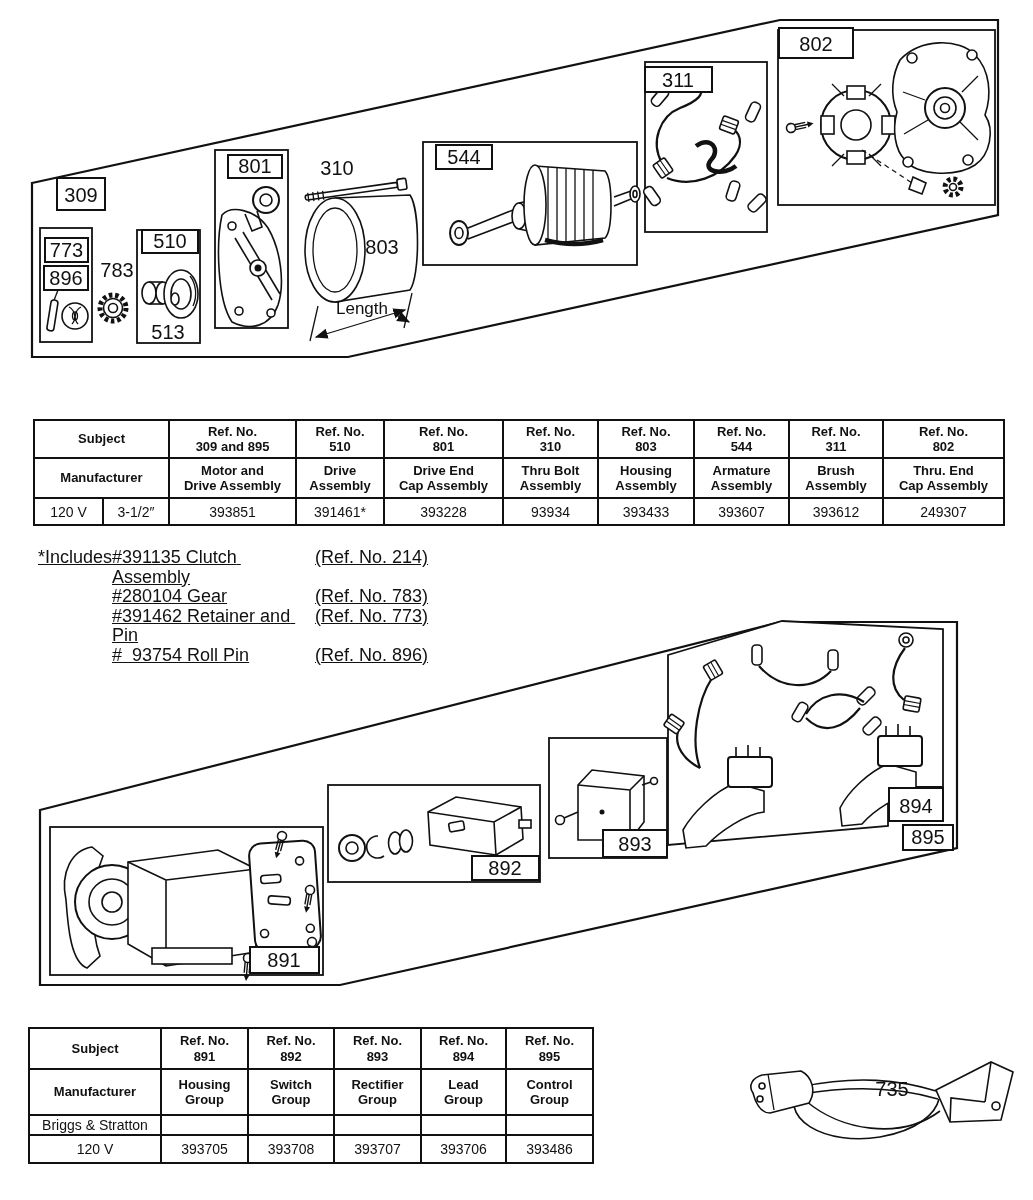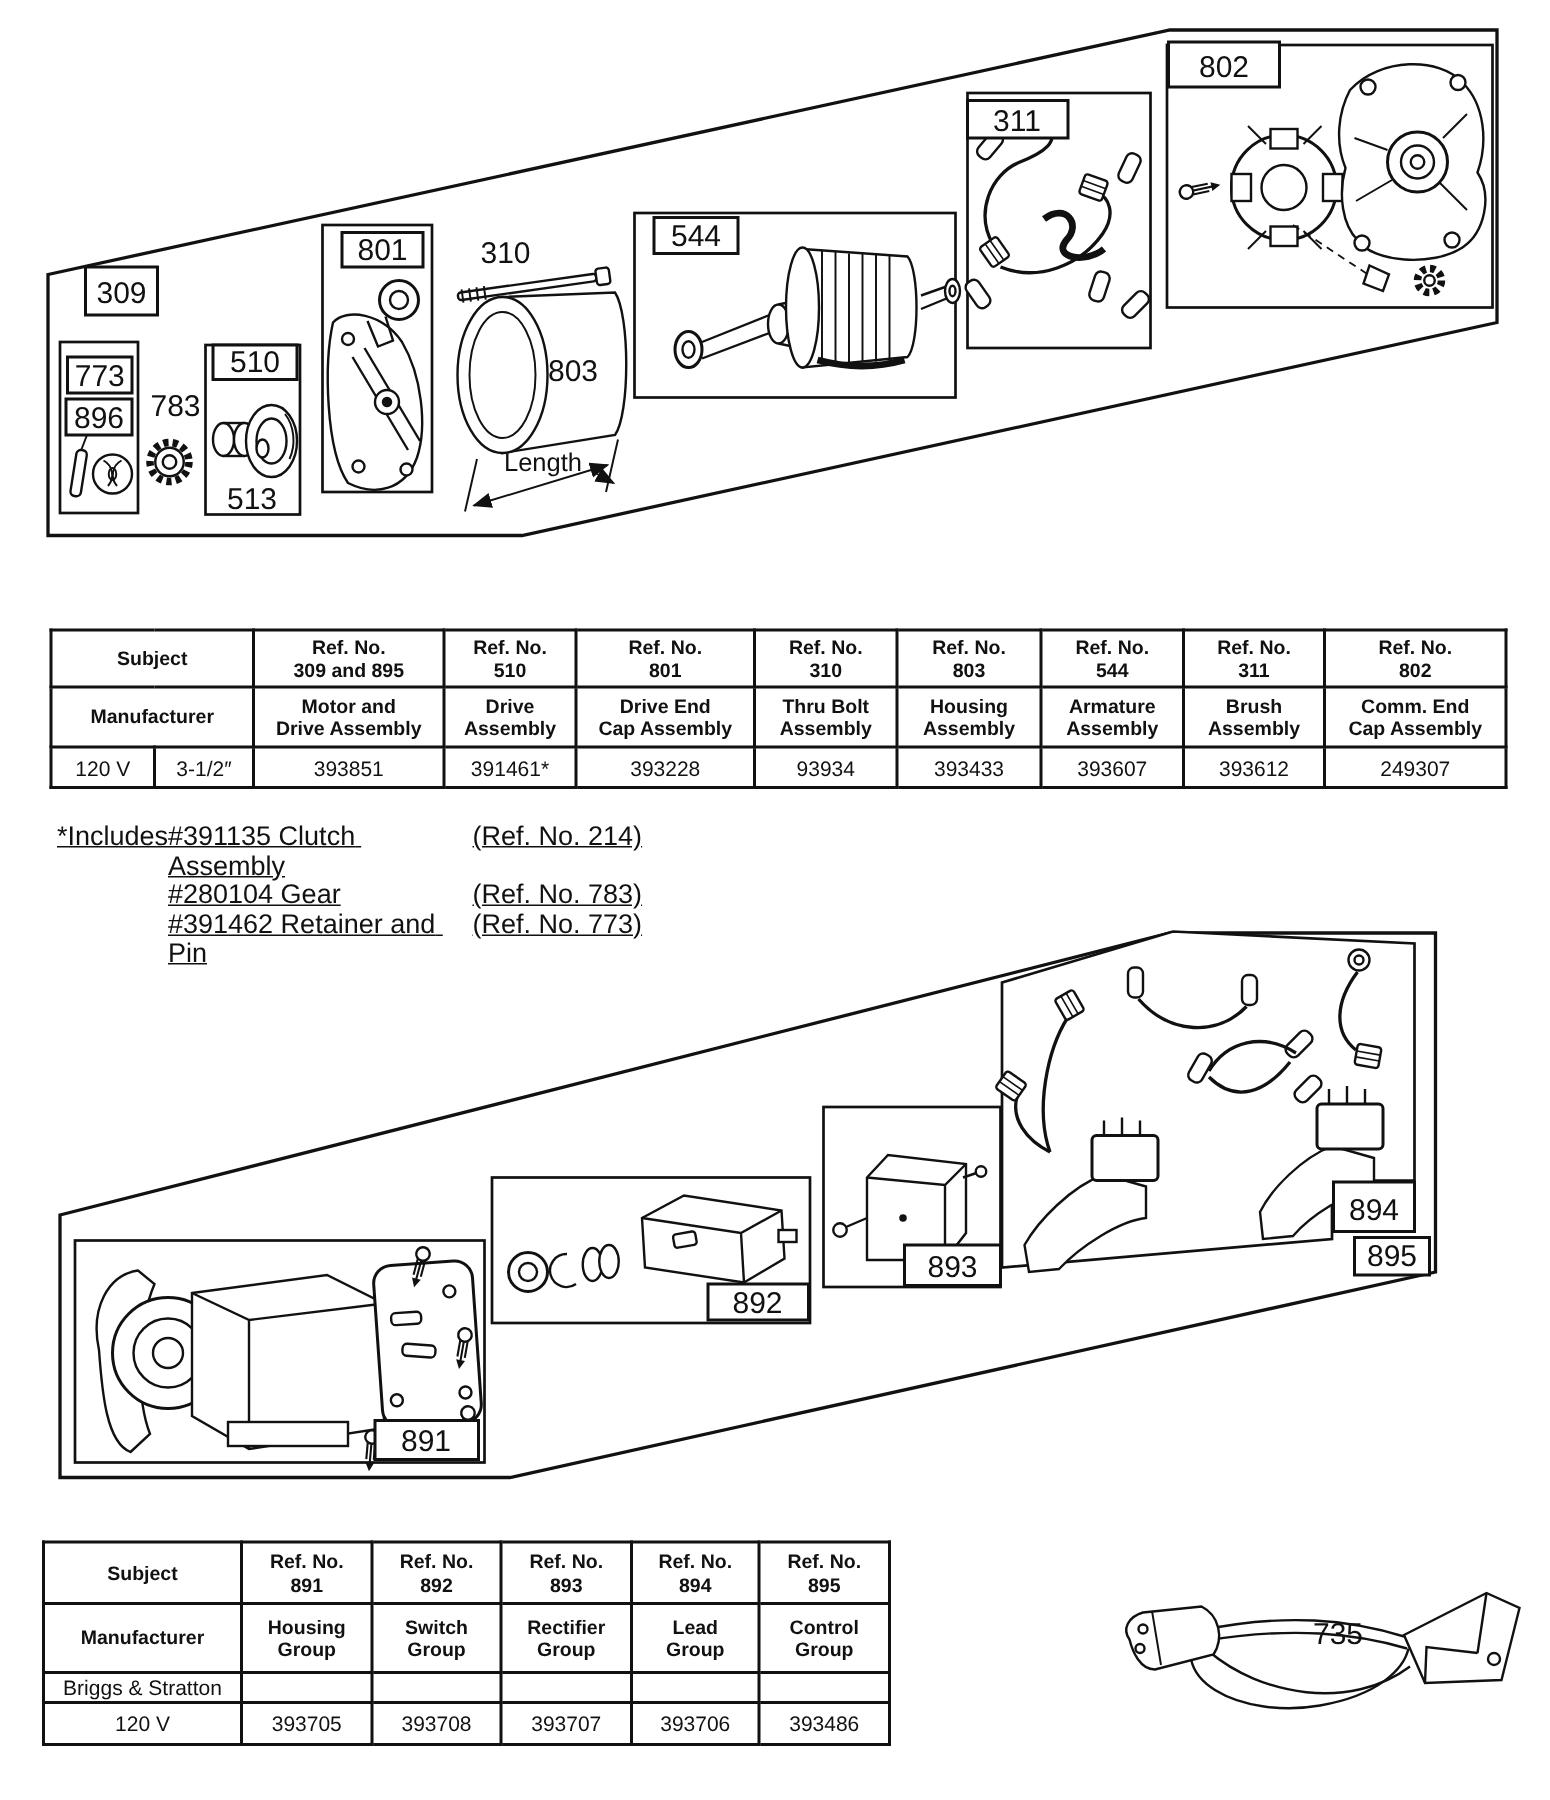--- a/index.html
+++ b/index.html
@@ -239,21 +239,21 @@
     <td class="hd pre">Drive End
 Cap Assembly</td>
     <td class="hd pre">Thru Bolt
 Assembly</td>
     <td class="hd pre">Housing
 Assembly</td>
     <td class="hd pre">Armature
 Assembly</td>
     <td class="hd pre">Brush
 Assembly</td>
-    <td class="hd pre">Comm. End
+    <td class="hd pre">Thru. End
 Cap Assembly</td>
   </tr>
   <tr style="height:27px">
     <td>120 V</td>
     <td>3-1/2″</td>
     <td>393851</td>
     <td>391461*</td>
     <td>393228</td>
     <td>93934</td>
     <td>393433</td>
@@ -272,20 +272,25 @@
   </div>
   <div class="fn-row">
     <span></span>
     <span>#280104 Gear</span>
     <span>(Ref. No. 783)</span>
   </div>
   <div class="fn-row">
     <span></span>
     <span>#391462 Retainer and Pin</span>
     <span>(Ref. No. 773)</span>
+  </div>
+  <div class="fn-row">
+    <span></span>
+    <span>#  93754 Roll Pin</span>
+    <span>(Ref. No. 896)</span>
   </div>
 </div>
 
 <svg class="abs" style="left:0;top:600px" width="1033" height="400" viewBox="0 600 1033 400">
   <polygon class="band" points="40,810 780,622 957,622 957,848 340,985 40,985"></polygon>
 
   <g>
     <rect class="panel" x="50" y="827" width="273" height="148"></rect>
     <path class="fw" d="M66,900 C60,872 72,850 92,847 L103,856 C92,882 90,930 100,956 L87,968 C71,962 68,928 66,900 Z"></path>
     <circle class="fw2" cx="112" cy="902" r="37"></circle>

